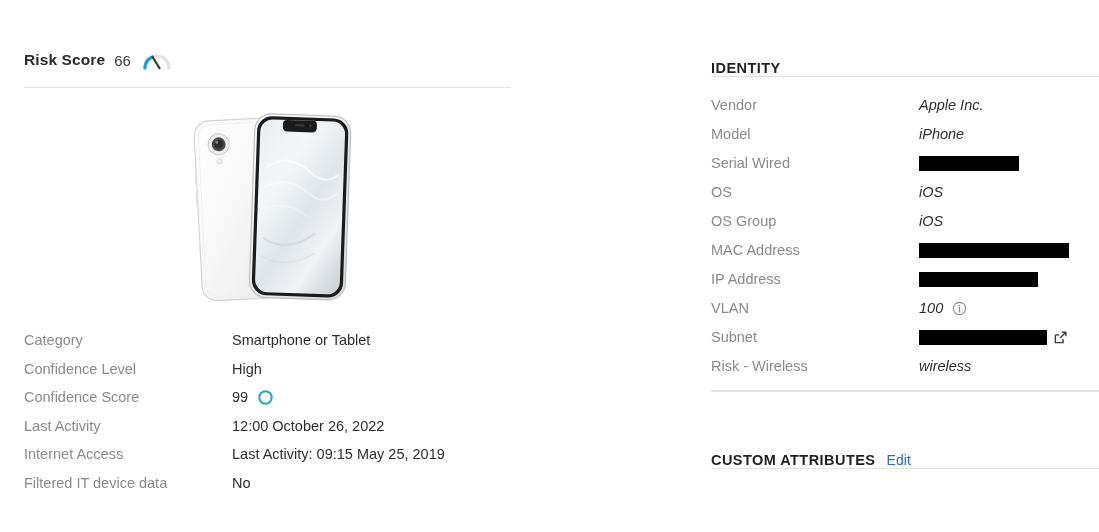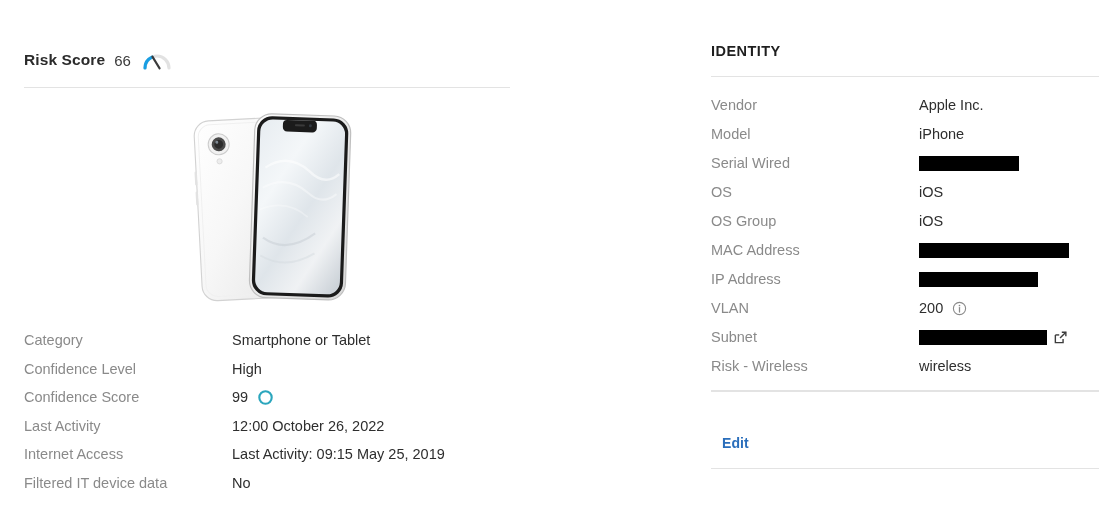--- a/index.html
+++ b/index.html
@@ -121,36 +121,36 @@
   
   .right-col {
     position: absolute;
     left: 711px;
     top: 0;
     width: 388px;
   }
 
   .section-head {
     display: flex;
-    align-items: center;
+    align-items: flex-end;
     height: 76px;
     padding-top: 26px;
     box-sizing: border-box;
   }
   .section-title {
     font-size: 14.5px;
     font-weight: bold;
     color: #1f1f1f;
     letter-spacing: 0.45px;
   }
   .section-edit {
     margin-left: 11px;
     color: #2a6ebb;
     font-size: 14px;
-    font-weight: bold;
+    font-weight: normal;
     text-decoration: none;
     letter-spacing: 0.1px;
   }
   .divider-right {
     width: 388px;
   }
 
   .ident-table {
     width: 100%;
     border-collapse: collapse;
@@ -161,20 +161,21 @@
     height: 29px;
     line-height: 29px;
     font-size: 14.5px;
   }
   .ident-label {
     color: #8a8a8a;
     width: 208px;
   }
   .ident-value {
     color: #2e2e2e;
+    font-style: italic;
   }
   .ident-value-inner {
     display: flex;
     align-items: center;
     height: 29px;
   }
 
   .redaction {
     display: inline-block;
     background: #000000;
@@ -370,21 +371,21 @@
           <td class="ident-value">
             <span class="ident-value-inner">
               <span class="redaction" style="width:119px"></span>
             </span>
           </td>
         </tr>
         <tr>
           <td class="ident-label">VLAN</td>
           <td class="ident-value">
             <span class="ident-value-inner">
-              <span>200</span>
+              <span>100</span>
               <span class="info-icon">
                 <svg width="15" height="15" viewBox="0 0 15 15">
                   <circle cx="7.5" cy="7.5" r="6.1" fill="none" stroke="#8a8a8a" stroke-width="1.1"></circle>
                   <circle cx="7.5" cy="4.5" r="0.85" fill="#8a8a8a"></circle>
                   <path d="M7.5 6.6 v4.4" stroke="#8a8a8a" stroke-width="1.25" stroke-linecap="round"></path>
                 </svg>
               </span>
             </span>
           </td>
         </tr>
@@ -411,19 +412,20 @@
       </tbody>
     </table>
 
     <div class="spacer-xs"></div>
     <div class="divider divider-right"></div>
 
 
     <div class="divider divider-right"></div>
 
     <div class="section-head">
+      <span class="section-title">CUSTOM ATTRIBUTES</span>
       <a href="#" class="section-edit">Edit</a>
     </div>
 
     <div class="divider divider-right"></div>
   </div>
 
 </div>
 
 </body></html>

